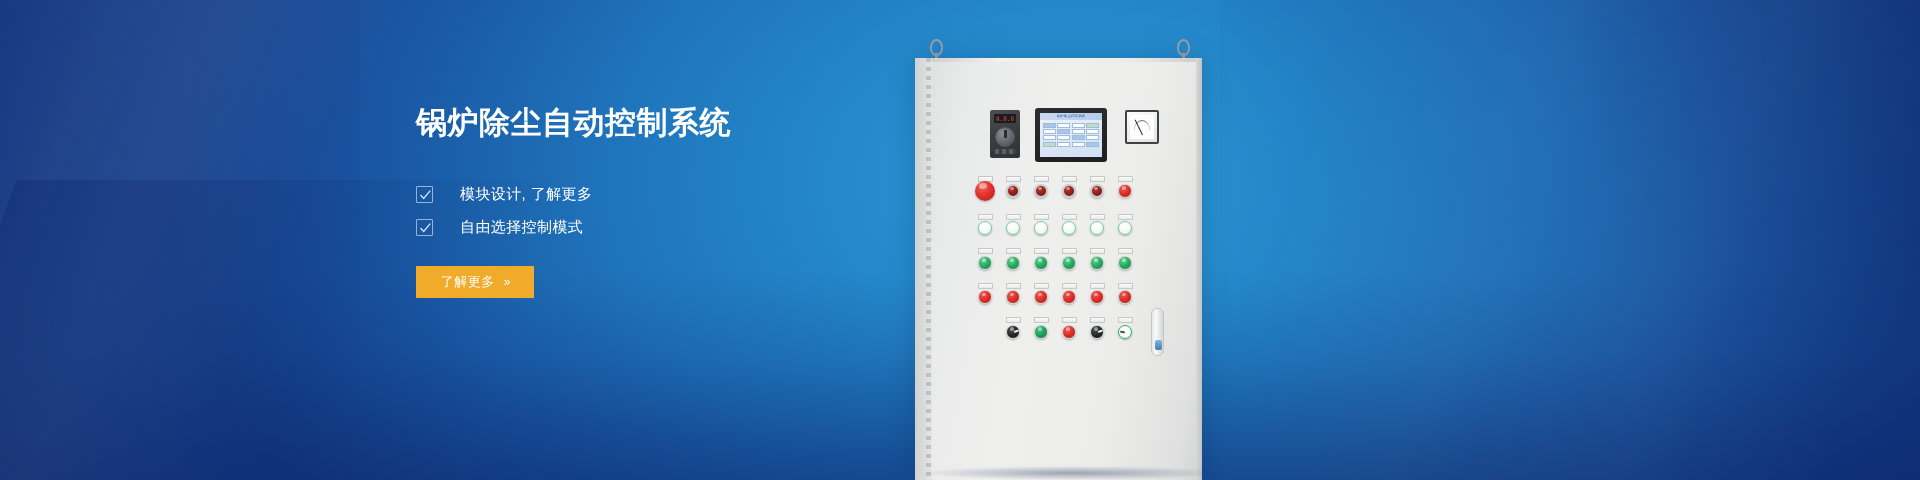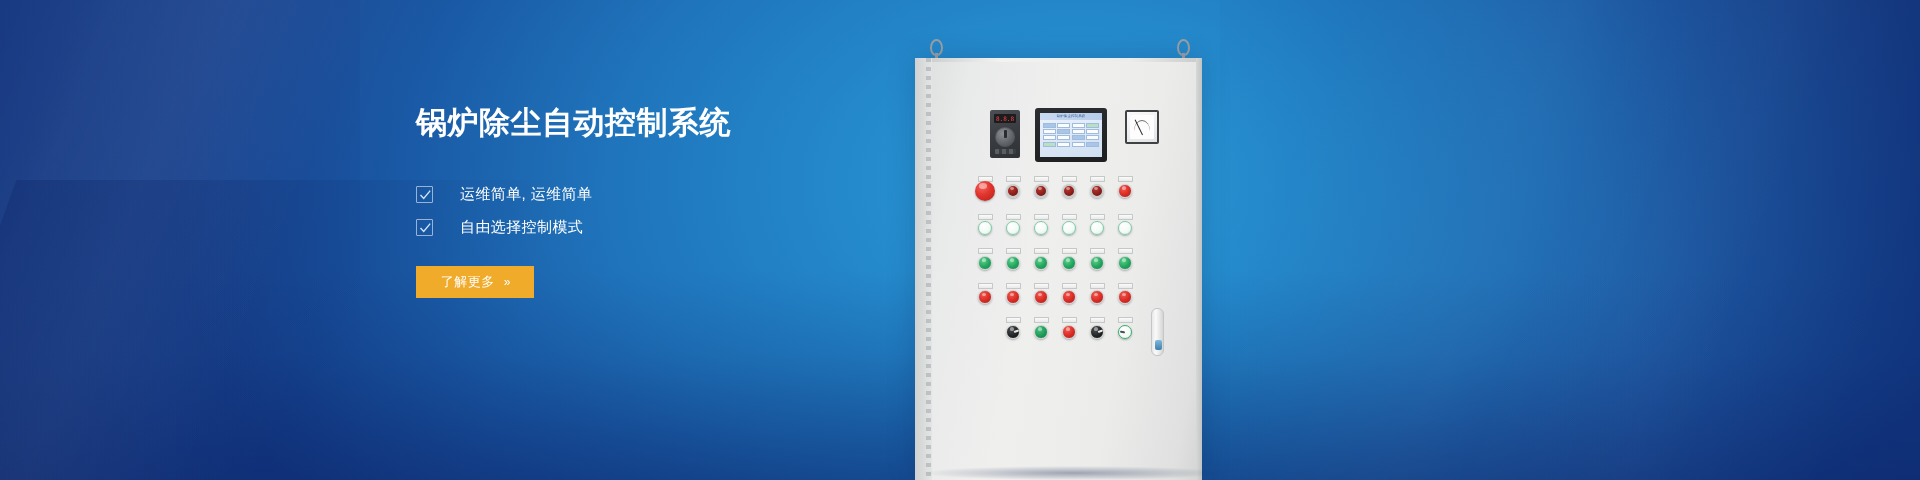--- a/index.html
+++ b/index.html
@@ -356,21 +356,21 @@
   <div class="copy">
     <h1 class="headline">锅炉除尘自动控制系统</h1>
 
     <ul class="feature-list">
       <li class="feature-item">
         <span class="check-box">
           <svg width="13" height="13" viewBox="0 0 13 13" aria-hidden="true">
             <polyline points="1.5,6 4.7,9.4 11.2,1.6" fill="none" stroke="#cfe6f7" stroke-width="1.4"></polyline>
           </svg>
         </span>
-        <span class="feature-label">运维简单, 运维简单</span>
+        <span class="feature-label">模块设计, 了解更多</span>
       </li>
       <li class="feature-item">
         <span class="check-box">
           <svg width="13" height="13" viewBox="0 0 13 13" aria-hidden="true">
             <polyline points="1.5,6 4.7,9.4 11.2,1.6" fill="none" stroke="#cfe6f7" stroke-width="1.4"></polyline>
           </svg>
         </span>
         <span class="feature-label">自由选择控制模式</span>
       </li>
     </ul>

